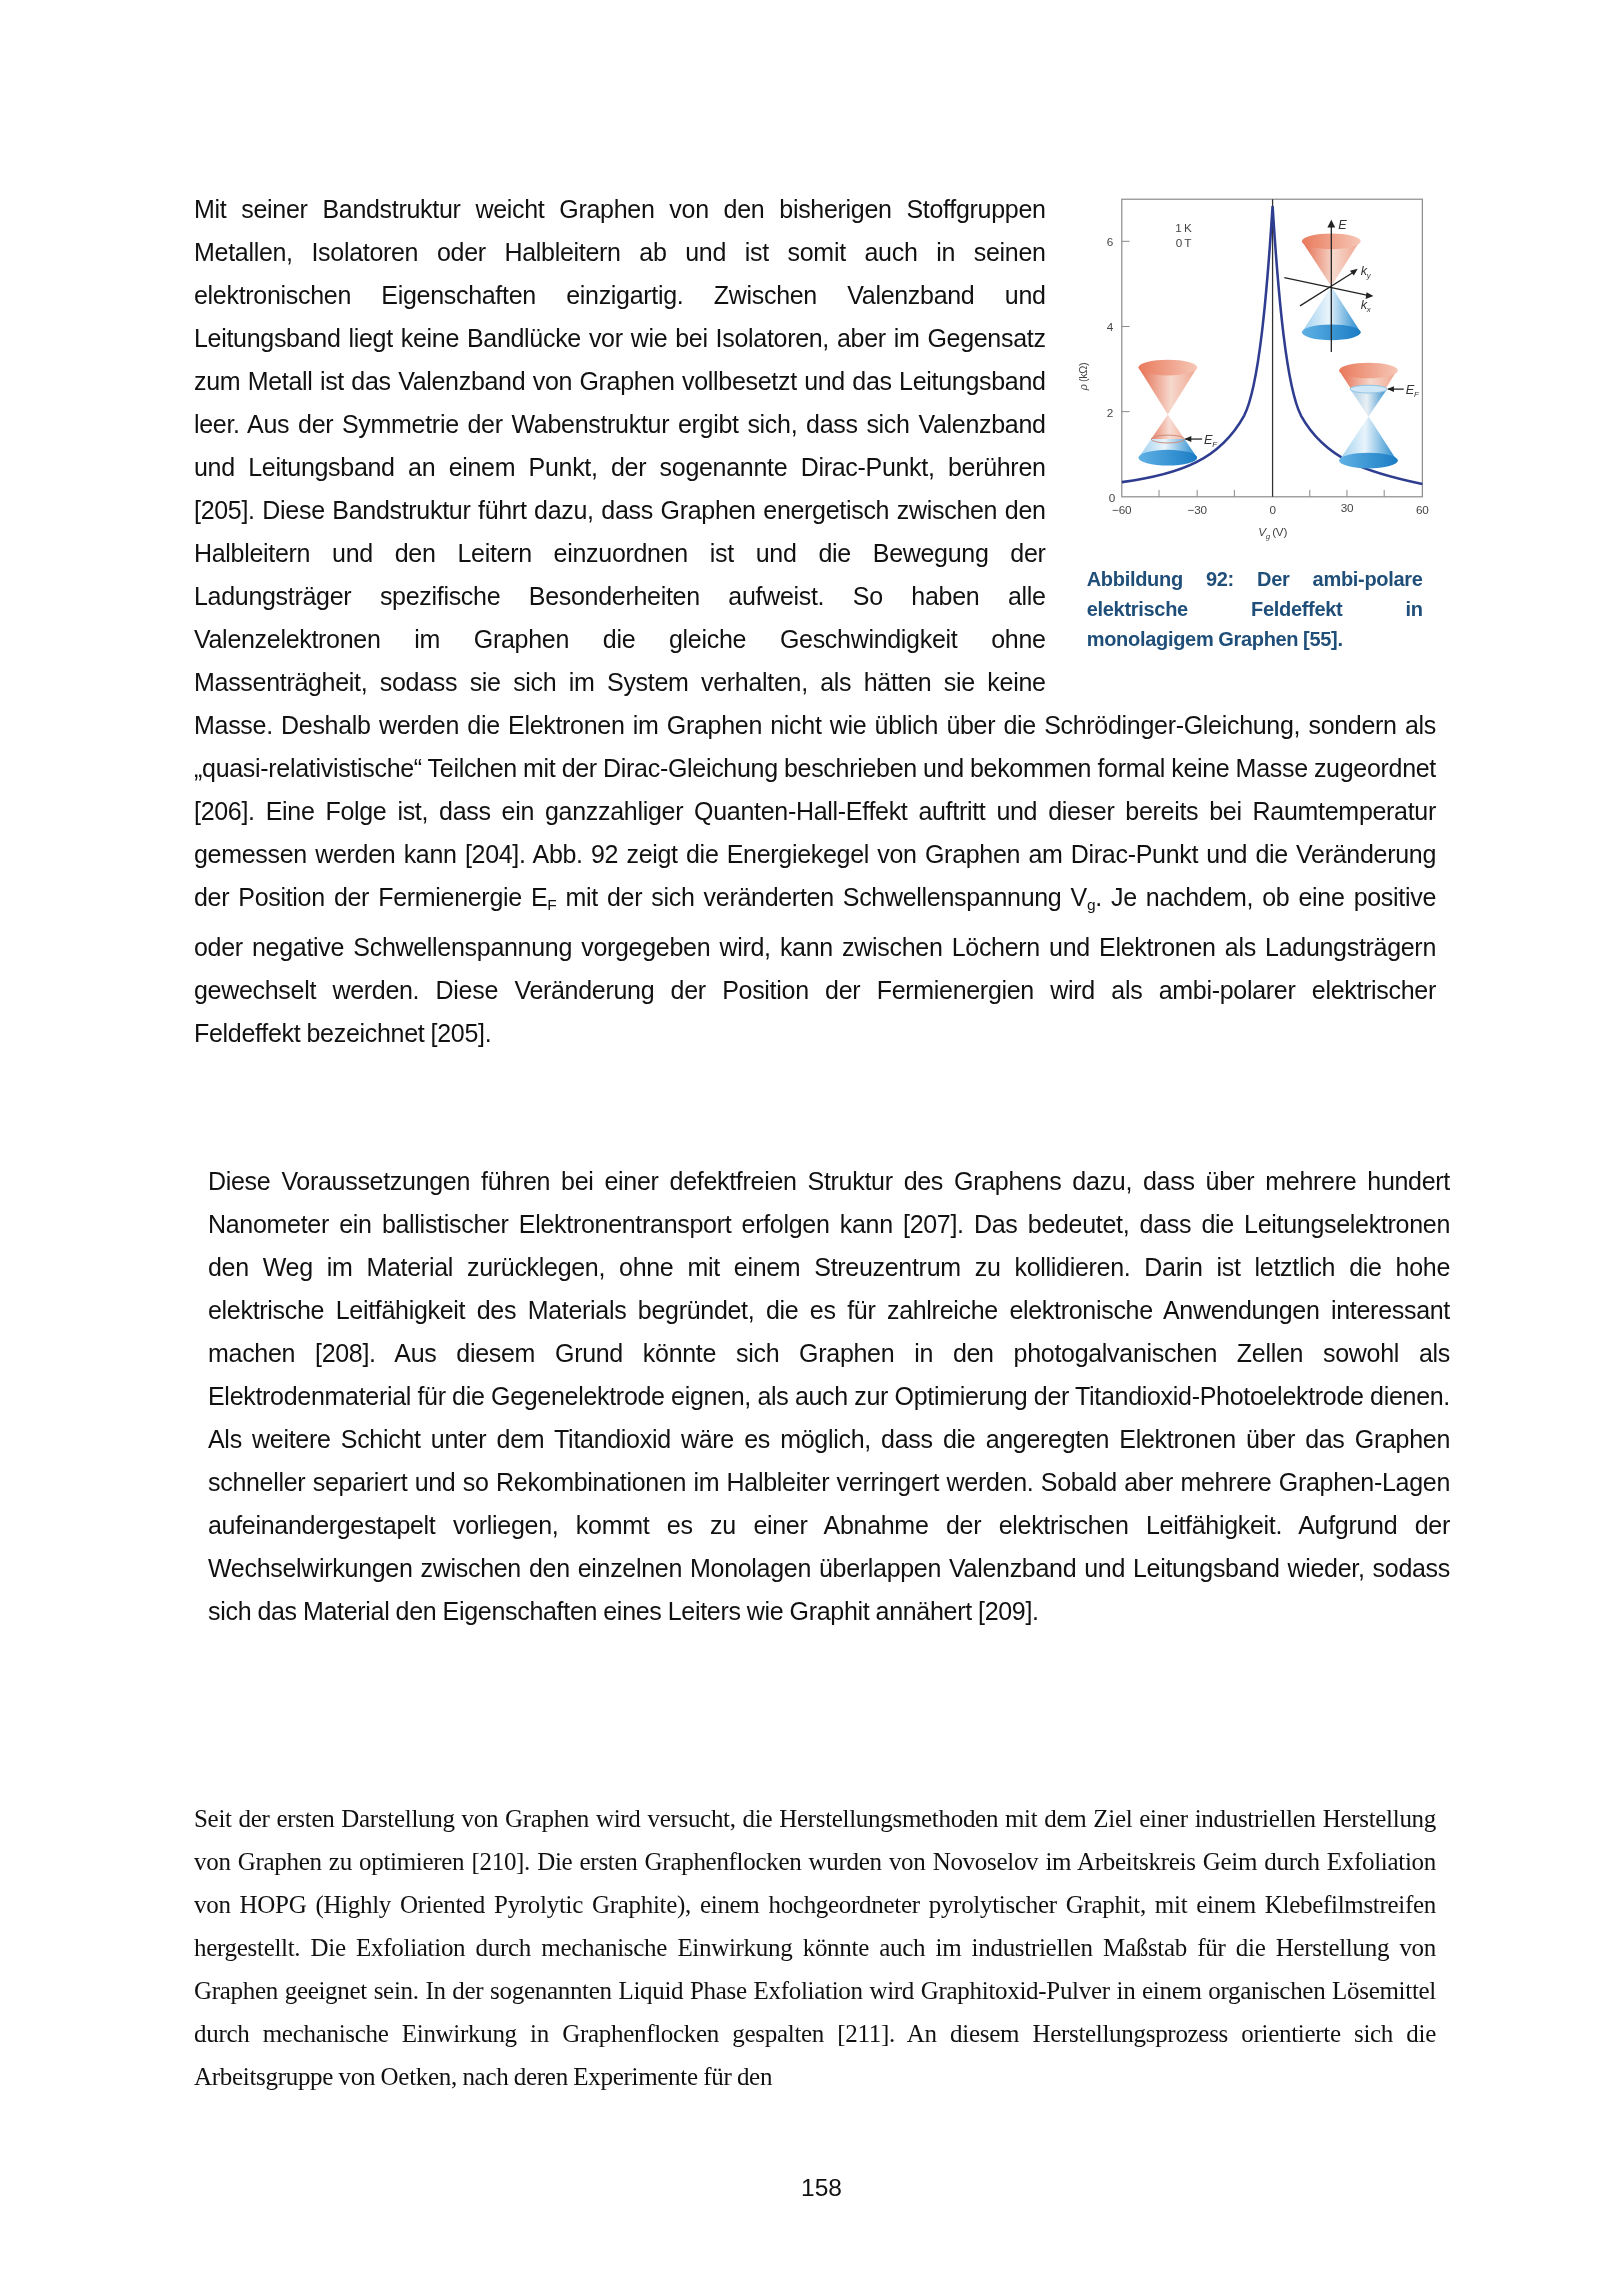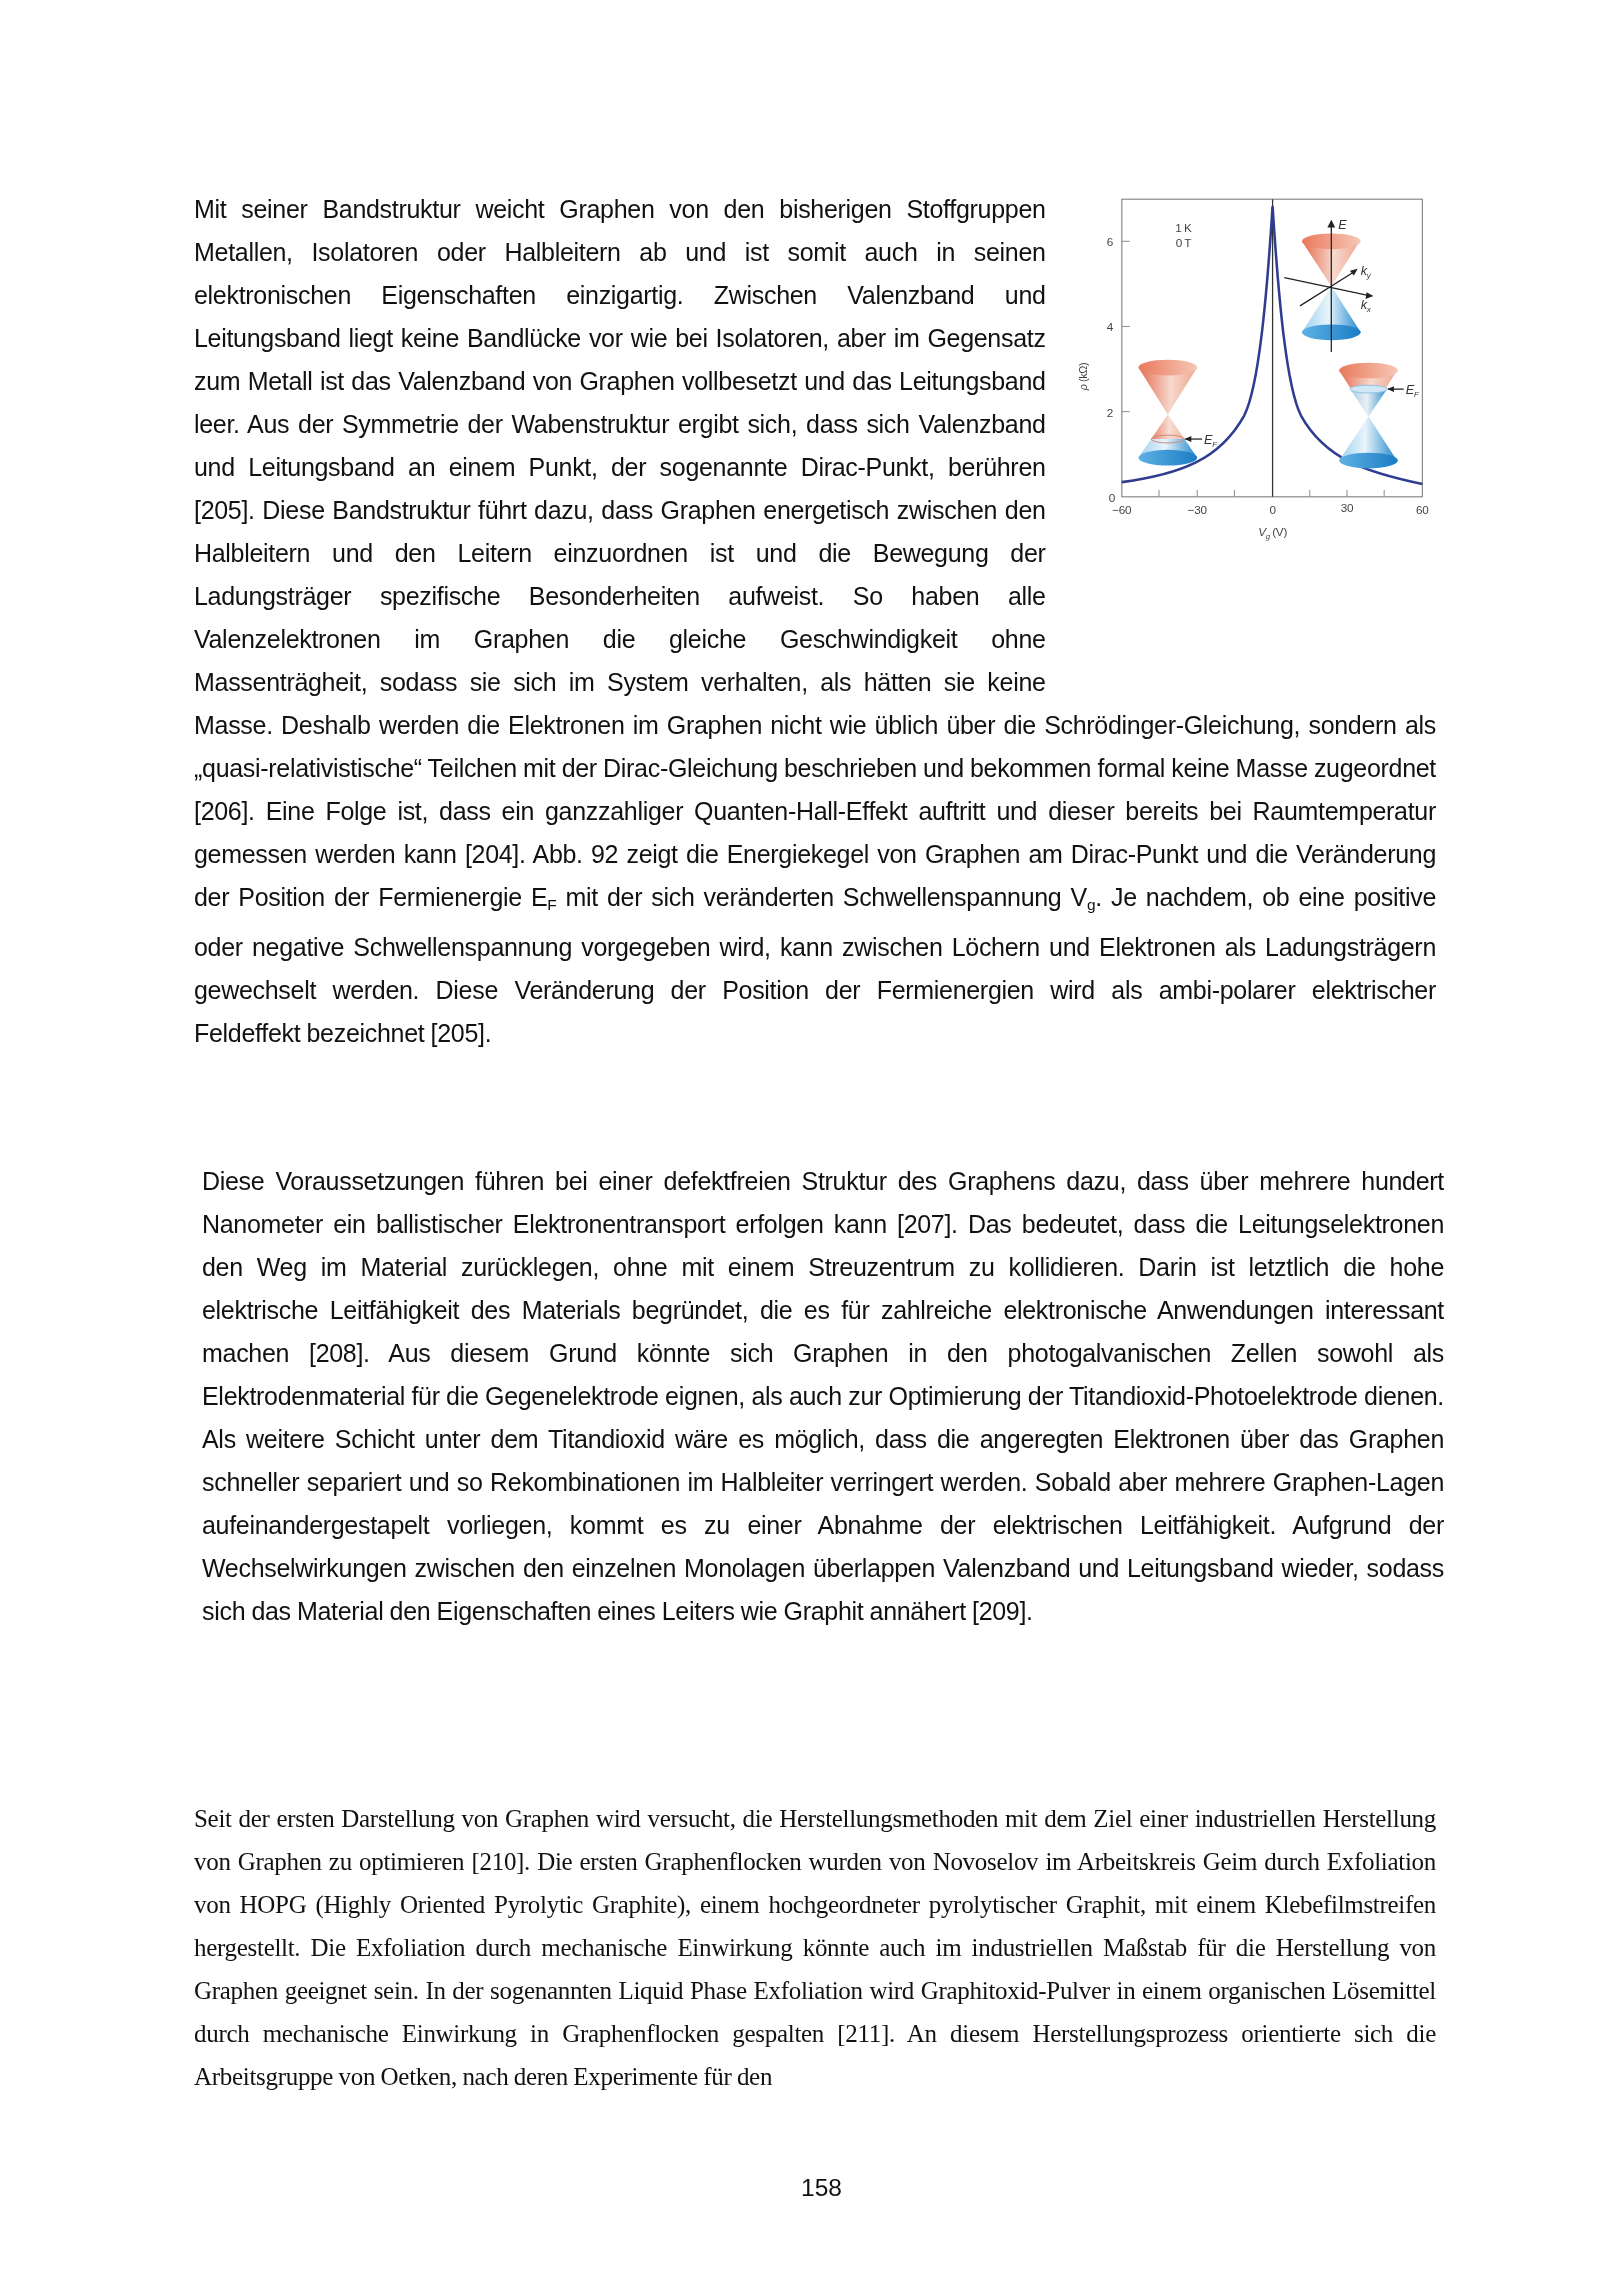--- a/index.html
+++ b/index.html
@@ -10,21 +10,21 @@
     font-size: 25px;
     line-height: 43px;
     color: #111;
     text-align: justify;
     margin: 0;
     letter-spacing: -0.3px;
     word-spacing: -0.5px;
     hyphens: none;
   }
   .para1 { position: absolute; left: 194px; top: 188px; width: 1242px; }
-  .para2 { position: absolute; left: 202px; top: 1160px; width: 1242px; }
+  .para2 { position: absolute; left: 208px; top: 1160px; width: 1242px; }
   .para3 { position: absolute; left: 194px; top: 1797px; width: 1242px; font-family: Liberation Serif, serif; }
   .heading {
     position: absolute; left: 194px; top: 1701px;
     font-family: "Liberation Sans", sans-serif;
     font-size: 30px; color: #5b9bd5; margin: 0; font-weight: normal;
     letter-spacing: -0.8px;
   }
   .float-fig {
     float: right; width: 363px; height: 510px; margin-left: 27.4px;
     position: relative;
@@ -140,20 +140,21 @@
           <ellipse cx="1392" cy="374" rx="30" ry="8" fill="url(#redTop)"></ellipse>
           <path d="M1373,393 L1411,393 L1392,421 Z" fill="url(#blueCone)" opacity="0.9"></path>
           <ellipse cx="1392" cy="393" rx="19" ry="4" fill="#cfe7f6" stroke="#8fc2e4" stroke-width="1"></ellipse>
           <path d="M1392,421 L1362,466 L1421,466 Z" fill="url(#blueCone)"></path>
           <ellipse cx="1392" cy="466" rx="30" ry="8" fill="url(#blueBase)"></ellipse>
           <line x1="1412" y1="393" x2="1428" y2="393" stroke="#222" stroke-width="1.3"></line>
           <path d="M1411,393 L1418,390 L1418,396 Z" fill="#222"></path>
           <text x="1430" y="398" font-family="Liberation Sans, sans-serif" font-size="13" font-style="italic" fill="#333">E<tspan font-size="8" dy="3">F</tspan></text>
         </g>
       </svg>
+      <div class="caption">Abbildung 92: Der ambi-polare elektrische Feldeffekt in monolagigem Graphen [55].</div>
     </div>
     <span>Mit seiner Bandstruktur weicht Graphen von den bisherigen Stoffgruppen Metallen, Isolatoren oder Halbleitern ab und ist somit auch in seinen elektronischen Eigenschaften einzigartig. Zwischen Valenzband und Leitungsband liegt keine Bandlücke vor wie bei Isolatoren, aber im Gegensatz zum Metall ist das Valenzband von Graphen vollbesetzt und das Leitungsband leer. Aus der Symmetrie der Wabenstruktur ergibt sich, dass sich Valenzband und Leitungsband an einem Punkt, der sogenannte Dirac-Punkt, berühren [205]. Diese Bandstruktur führt dazu, dass Graphen energetisch zwischen den Halbleitern und den Leitern einzuordnen ist und die Bewegung der Ladungsträger spezifische Besonderheiten aufweist. So haben alle Valenzelektronen im Graphen die gleiche Geschwindigkeit ohne Massenträgheit, sodass sie sich im System verhalten, als hätten sie keine Masse. Deshalb werden die Elektronen im Graphen nicht wie üblich über die Schrödinger-Gleichung, sondern als „quasi-relativistische“ Teilchen mit der Dirac-Gleichung beschrieben und bekommen formal keine Masse zugeordnet [206]. Eine Folge ist, dass ein ganzzahliger Quanten-Hall-Effekt auftritt und dieser bereits bei Raumtemperatur gemessen werden kann [204]. Abb. 92 zeigt die Energiekegel von Graphen am Dirac-Punkt und die Veränderung der Position der Fermienergie E</span><span class="sub">F</span><span> mit der sich veränderten Schwellenspannung V</span><span class="sub">g</span><span>. Je nachdem, ob eine positive oder negative Schwellenspannung vorgegeben wird, kann zwischen Löchern und Elektronen als Ladungsträgern gewechselt werden. Diese Veränderung der Position der Fermienergien wird als ambi-polarer elektrischer Feldeffekt bezeichnet [205].</span>
   </div>
 
   <p class="body-text para2">Diese Voraussetzungen führen bei einer defektfreien Struktur des Graphens dazu, dass über mehrere hundert Nanometer ein ballistischer Elektronentransport erfolgen kann [207]. Das bedeutet, dass die Leitungselektronen den Weg im Material zurücklegen, ohne mit einem Streuzentrum zu kollidieren. Darin ist letztlich die hohe elektrische Leitfähigkeit des Materials begründet, die es für zahlreiche elektronische Anwendungen interessant machen [208]. Aus diesem Grund könnte sich Graphen in den photogalvanischen Zellen sowohl als Elektrodenmaterial für die Gegenelektrode eignen, als auch zur Optimierung der Titandioxid-Photoelektrode dienen. Als weitere Schicht unter dem Titandioxid wäre es möglich, dass die angeregten Elektronen über das Graphen schneller separiert und so Rekombinationen im Halbleiter verringert werden. Sobald aber mehrere Graphen-Lagen aufeinandergestapelt vorliegen, kommt es zu einer Abnahme der elektrischen Leitfähigkeit. Aufgrund der Wechselwirkungen zwischen den einzelnen Monolagen überlappen Valenzband und Leitungsband wieder, sodass sich das Material den Eigenschaften eines Leiters wie Graphit annähert [209].</p>
 
 
   <p class="body-text para3">Seit der ersten Darstellung von Graphen wird versucht, die Herstellungsmethoden mit dem Ziel einer industriellen Herstellung von Graphen zu optimieren [210]. Die ersten Graphenflocken wurden von Novoselov im Arbeitskreis Geim durch Exfoliation von HOPG (Highly Oriented Pyrolytic Graphite), einem hochgeordneter pyrolytischer Graphit, mit einem Klebefilmstreifen hergestellt. Die Exfoliation durch mechanische Einwirkung könnte auch im industriellen Maßstab für die Herstellung von Graphen geeignet sein. In der sogenannten Liquid Phase Exfoliation wird Graphitoxid-Pulver in einem organischen Lösemittel durch mechanische Einwirkung in Graphenflocken gespalten [211]. An diesem Herstellungsprozess orientierte sich die Arbeitsgruppe von Oetken, nach deren Experimente für den</p>
 
   <div class="page-number">158</div>

